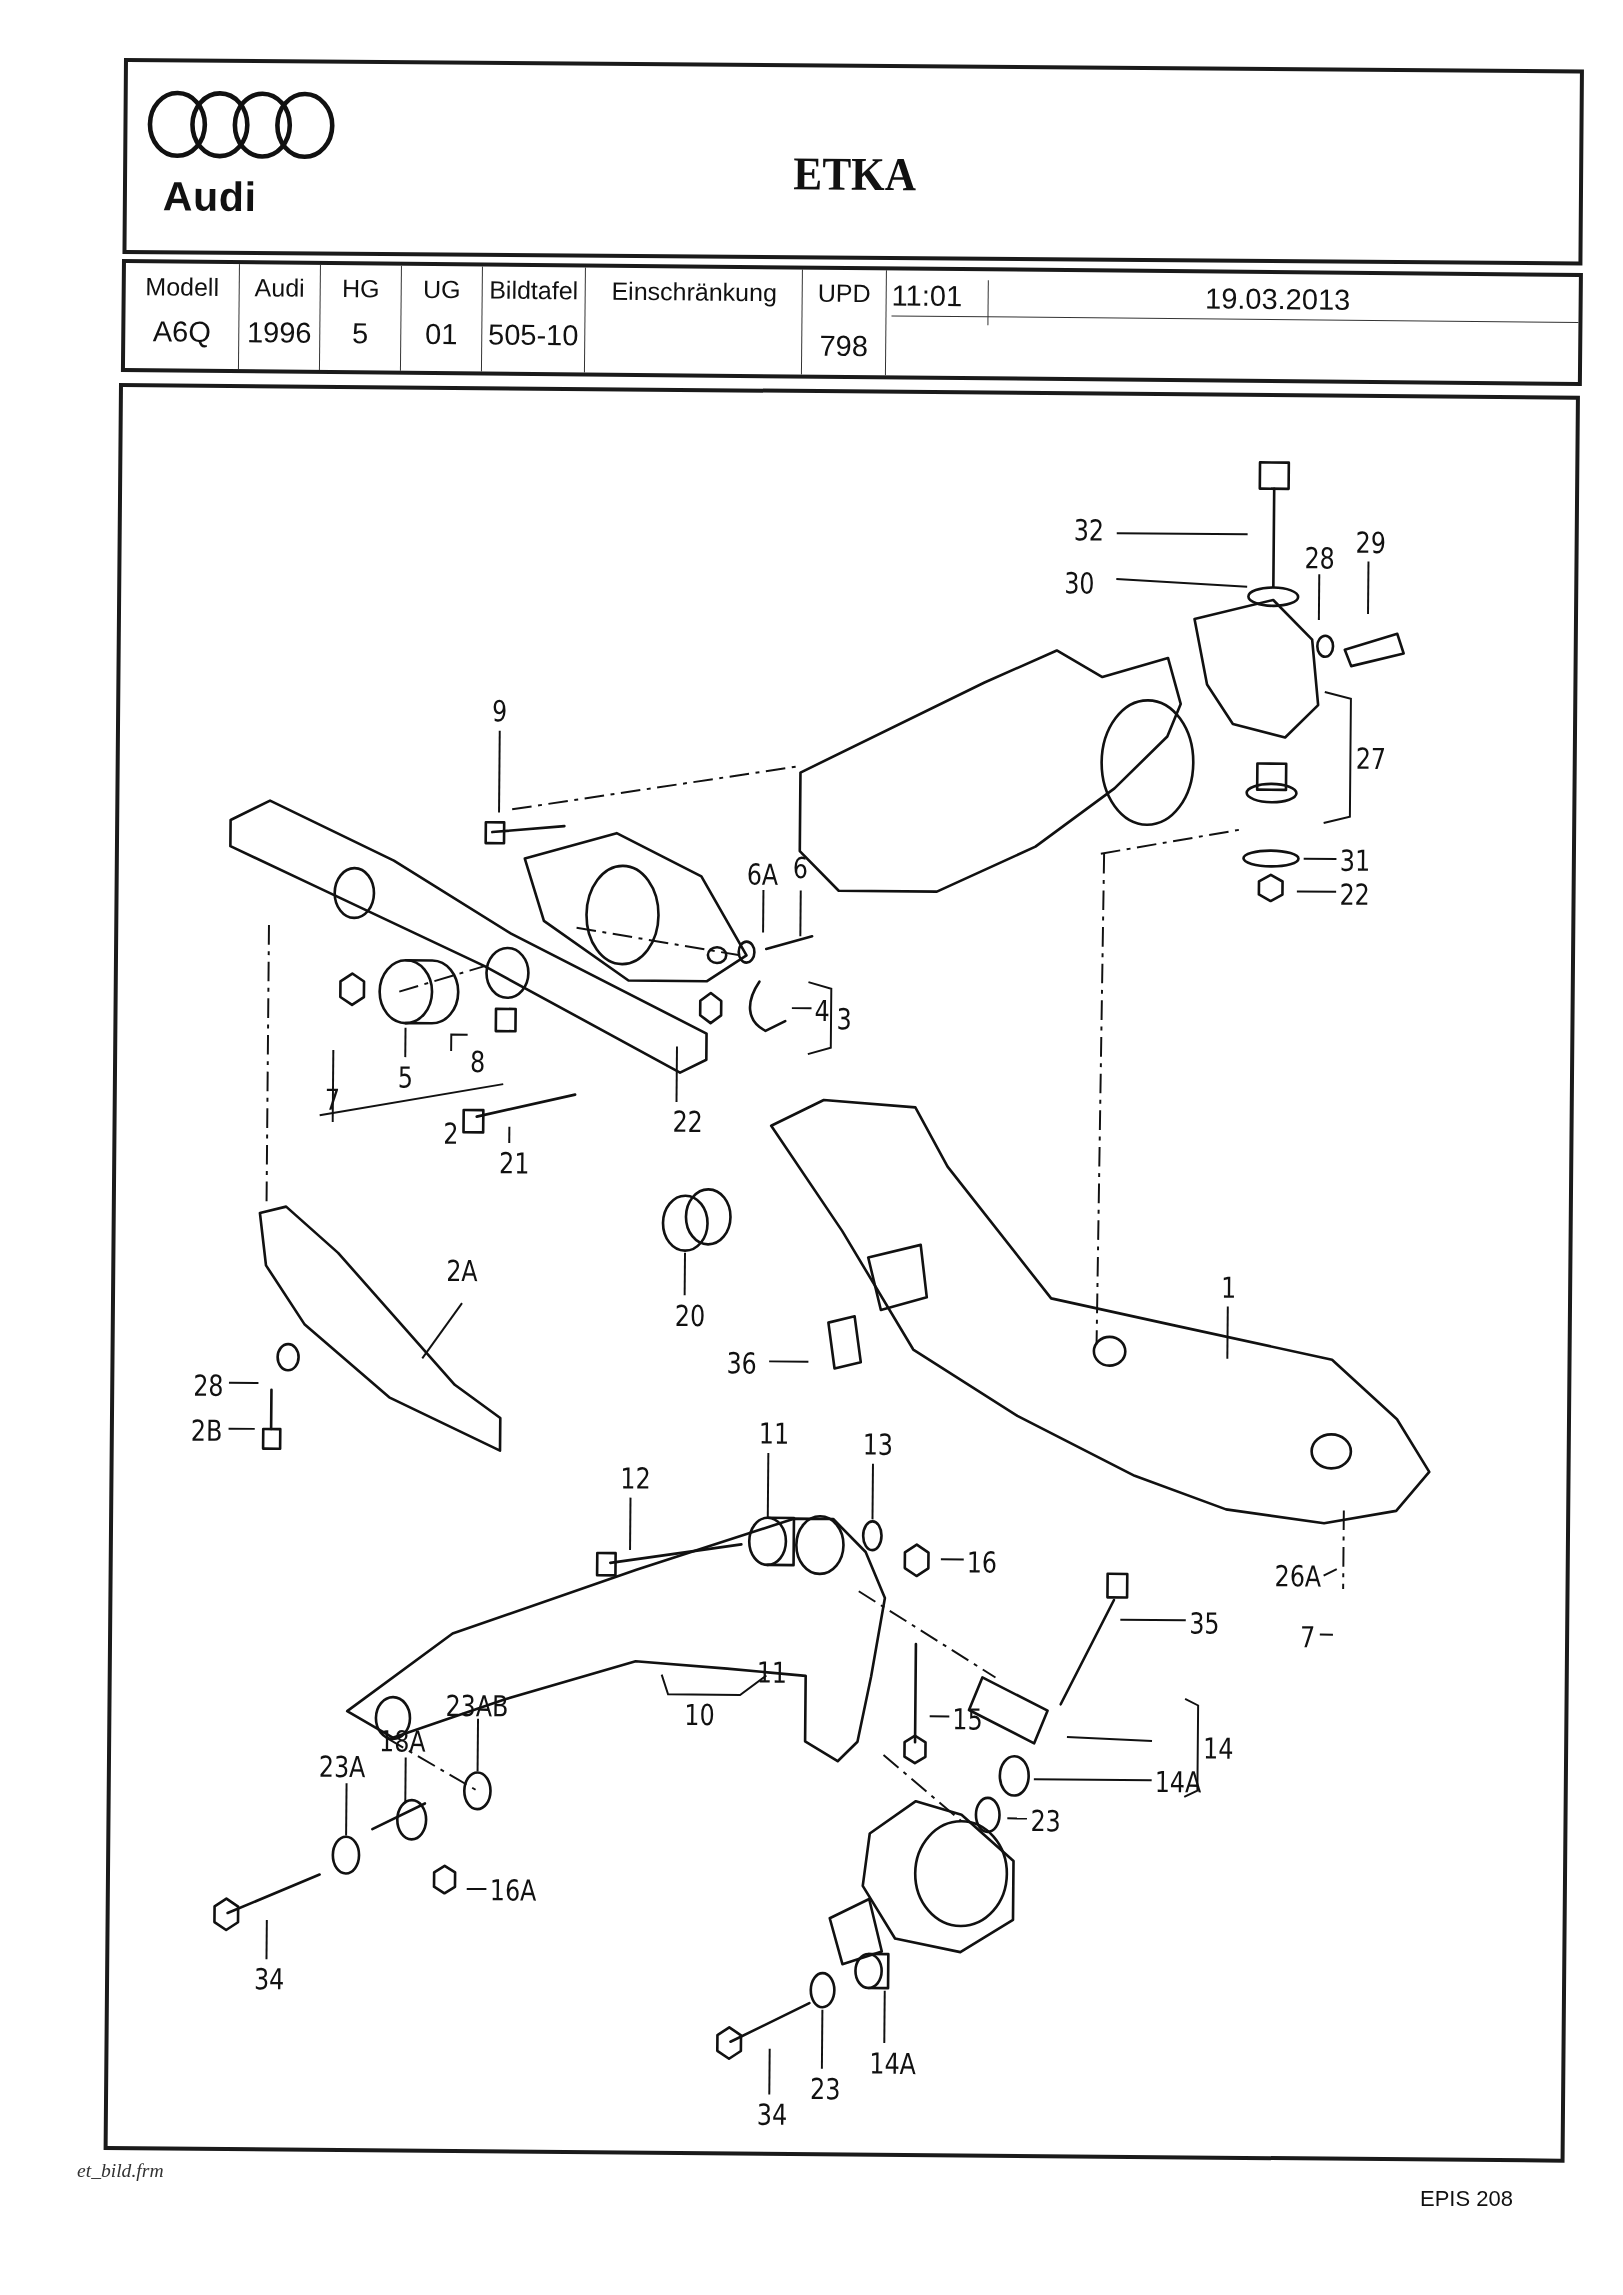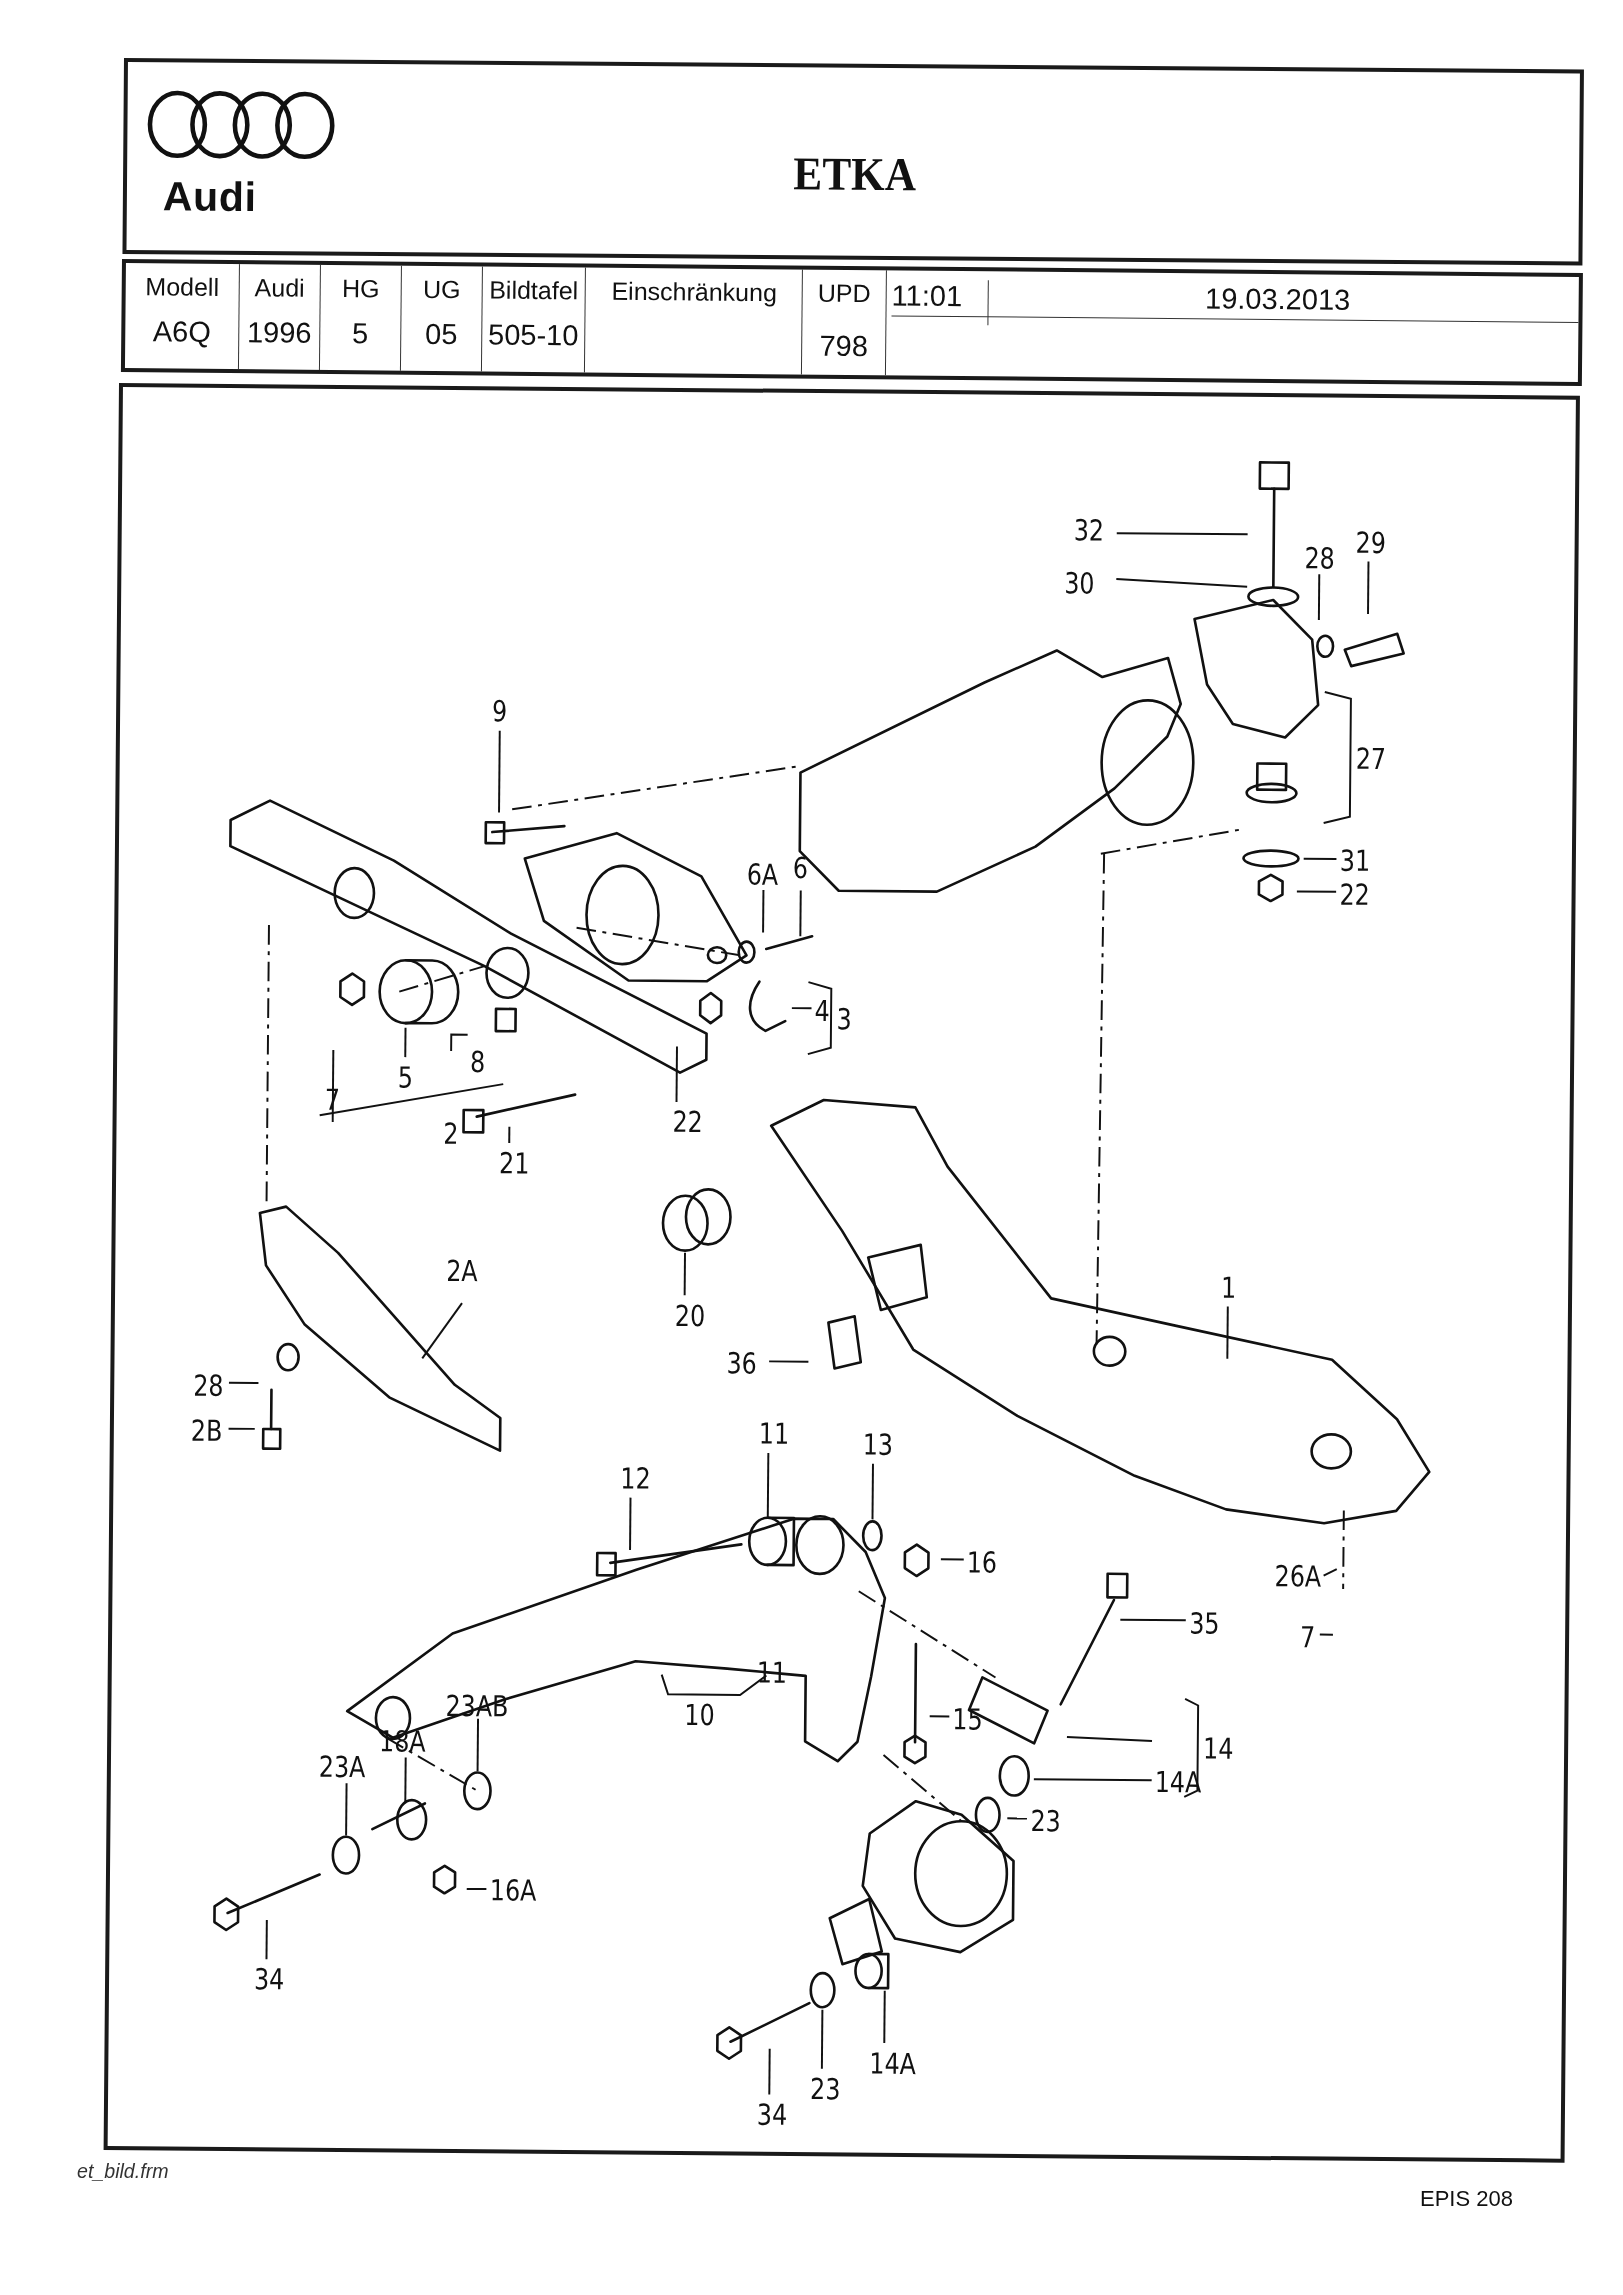--- a/index.html
+++ b/index.html
@@ -10,21 +10,21 @@
   .audi-word { position: absolute; left: 36px; top: 111px; font-family: "Liberation Sans", sans-serif; font-weight: bold; font-size: 41px; letter-spacing: 0.7px; }
   .etka { position: absolute; left: 661px; top: 79px; font-family: "Liberation Serif", serif; font-weight: bold; font-size: 47px; transform: scaleX(0.92); }
   #meta-table { left: 122px; top: 259px; width: 1461px; height: 113px; transform: rotate(0.55deg); transform-origin: left top; }
   .cell { position: absolute; top: 0; height: 100%; border-right: 1.3px solid #333; box-sizing: border-box; text-align: center; }
   .cell .lbl { position: absolute; left: 0; right: 0; top: 9.2px; font-size: 25px; }
   .cell .val { position: absolute; left: 0; right: 0; top: 52px; font-size: 29px; }
   .ts-row { position: absolute; top: 0; height: 46px; border-bottom: 1.3px solid #333; box-sizing: border-box; }
   #diagram-box { left: 119px; top: 383px; width: 1461px; height: 1767px; transform: rotate(0.5deg); transform-origin: left top; }
   svg.drawing { position: absolute; left: 0; top: 0; }
   .callout { position: absolute; font-family: "DejaVu Sans", sans-serif; font-size: 29px; transform: scaleX(0.82); transform-origin: left top; white-space: nowrap; }
-  .footer-left { position: absolute; left: 77px; top: 2160px; font-family: Liberation Sans, sans-serif; font-style: italic; font-size: 19.6px; color: #333; }
+  .footer-left { position: absolute; left: 77px; top: 2160px; font-family: Liberation Serif, serif; font-style: italic; font-size: 19.6px; color: #333; }
   .footer-right { position: absolute; left: 1420px; top: 2186px; font-size: 22px; }
 </style>
 </head>
 <body>
 
 <div id="header-box" class="frame">
   <svg class="audi-rings" viewBox="0 0 300 110">
     <g fill="none" stroke="#111" stroke-width="7">
       <ellipse cx="55" cy="55" rx="42" ry="48"></ellipse>
       <ellipse cx="120" cy="55" rx="42" ry="48"></ellipse>
@@ -44,21 +44,21 @@
   <div class="cell" style="left:114px;width:81px">
     <div class="lbl">Audi</div>
     <div class="val">1996</div>
   </div>
   <div class="cell" style="left:195px;width:81px">
     <div class="lbl">HG</div>
     <div class="val">5</div>
   </div>
   <div class="cell" style="left:276px;width:81px">
     <div class="lbl">UG</div>
-    <div class="val">05</div>
+    <div class="val">01</div>
   </div>
   <div class="cell" style="left:357px;width:103px">
     <div class="lbl">Bildtafel</div>
     <div class="val">505-10</div>
   </div>
   <div class="cell" style="left:461px;width:216px">
     <div class="lbl">Einschränkung</div>
     <div class="val"></div>
   </div>
   <div class="cell" style="left:677px;width:84px">

